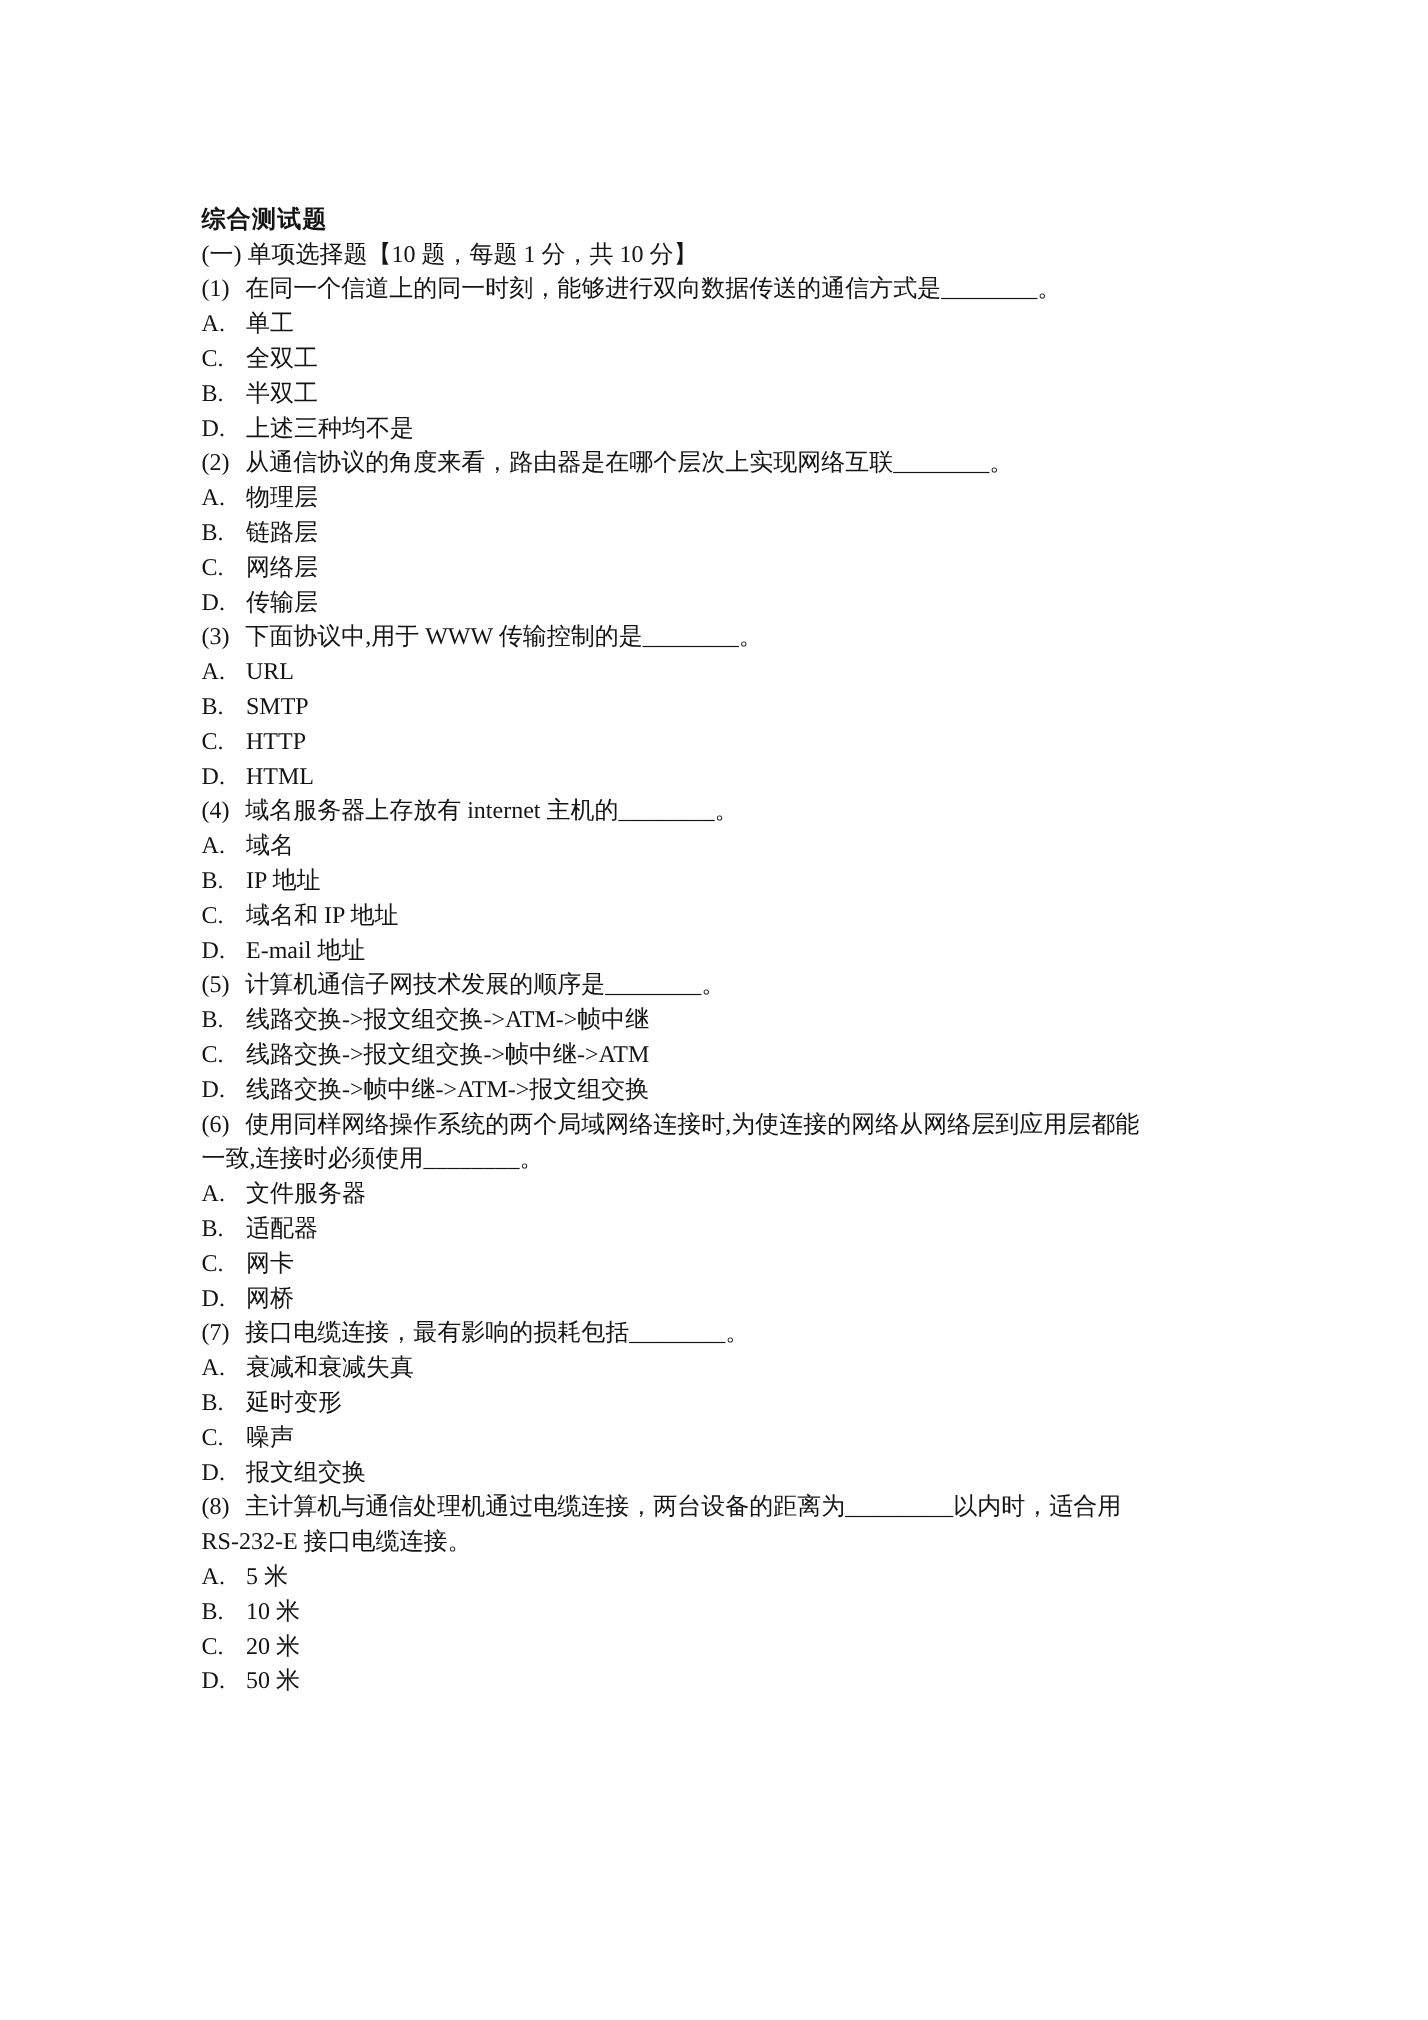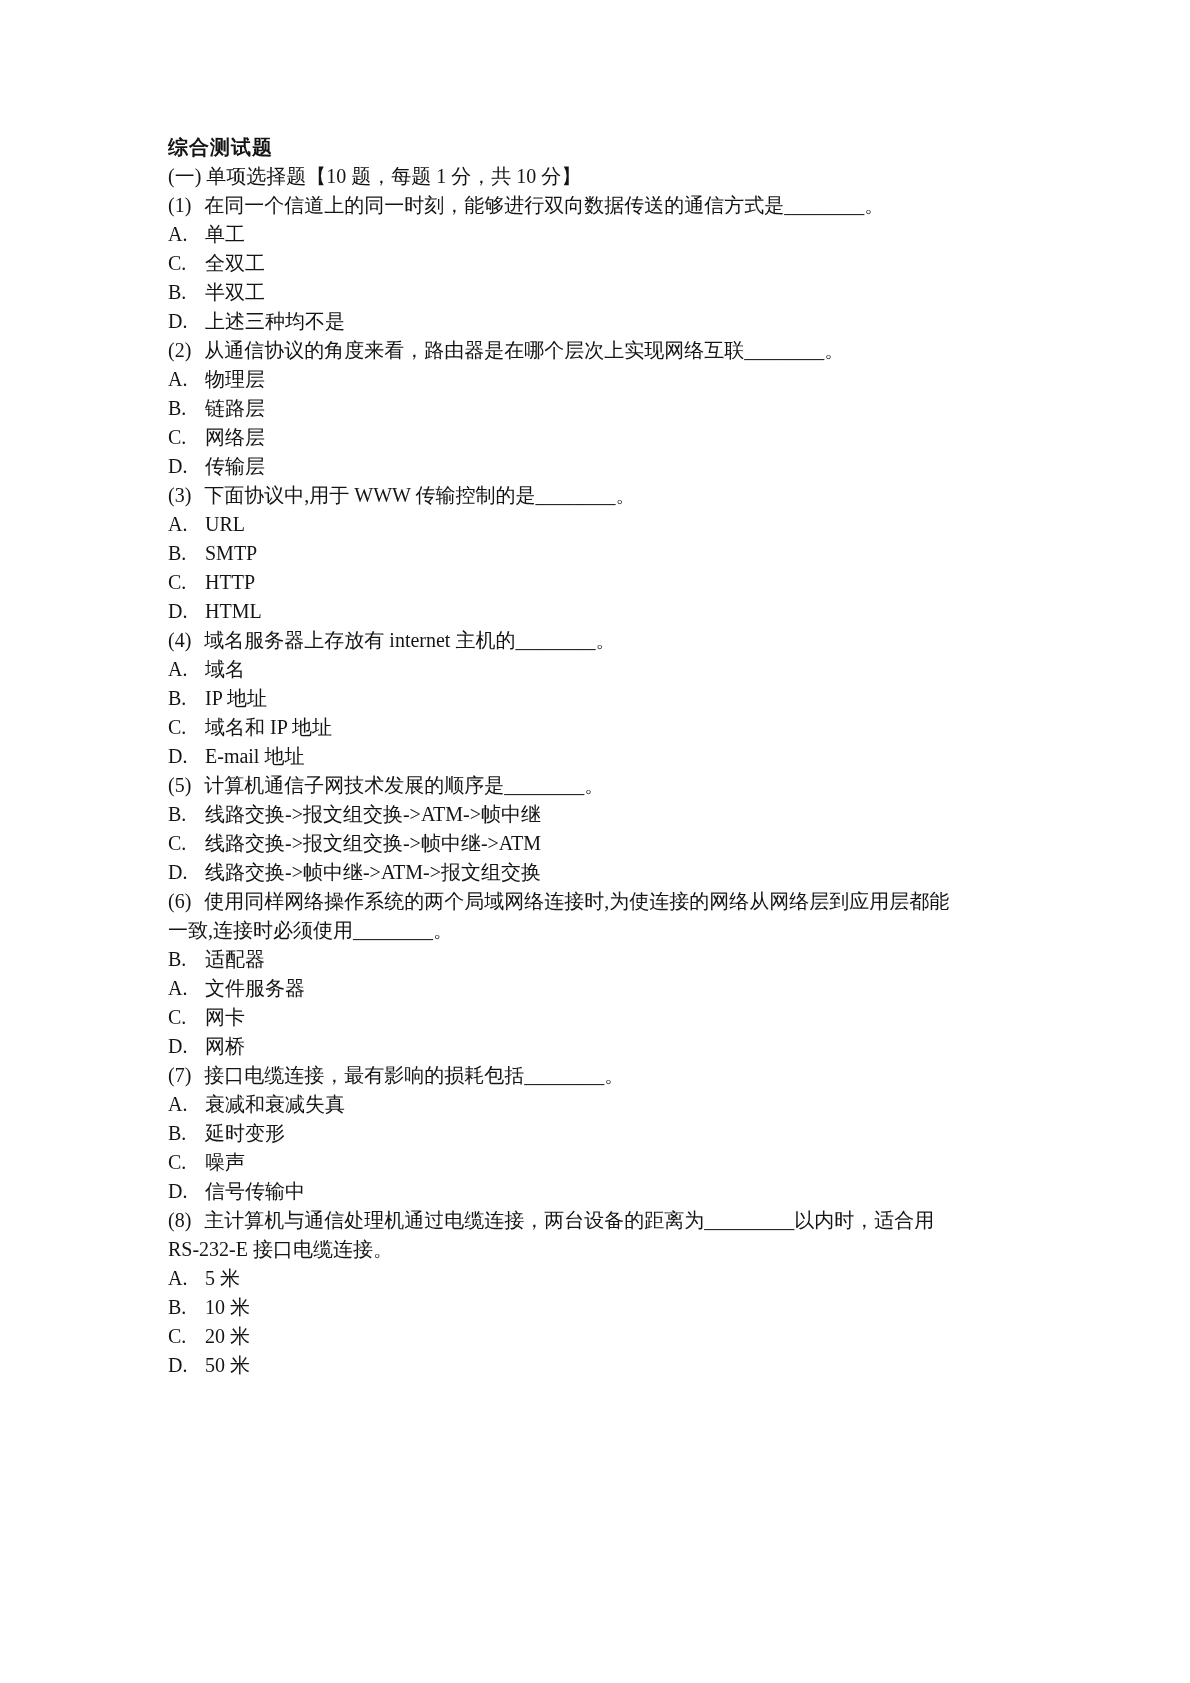--- a/index.html
+++ b/index.html
@@ -20,20 +20,21 @@
   .line {
     margin: 0;
     font-size: 20px;
     line-height: 29px;
     white-space: pre-wrap;
   }
   .title {
     font-weight: bold;
     font-family: Liberation Serif, serif;
     letter-spacing: 1px;
+    margin-top: 36px;
   }
   .qnum {
     margin-right: 13px;
   }
   .opt-label {
     display: inline-block;
     min-width: 37px;
   }
 </style>
 </head>
@@ -104,40 +105,40 @@
   <p class="line option"><span class="opt-label">C.</span><span class="opt-text">线路交换-&gt;报文组交换-&gt;帧中继-&gt;ATM</span></p>
 
   <p class="line option"><span class="opt-label">D.</span><span class="opt-text">线路交换-&gt;帧中继-&gt;ATM-&gt;报文组交换</span></p>
 </div>
   </div>
 
   <div class="question">
     <p class="line qtext"><span class="qnum">(6)</span><span class="stem">使用同样网络操作系统的两个局域网络连接时,为使连接的网络从网络层到应用层都能
 一致,连接时必须使用________。</span></p>
     <div class="options">
+  <p class="line option"><span class="opt-label">A.</span><span class="opt-text">文件服务器</span></p>
+
   <p class="line option"><span class="opt-label">B.</span><span class="opt-text">适配器</span></p>
-
-  <p class="line option"><span class="opt-label">A.</span><span class="opt-text">文件服务器</span></p>
 
   <p class="line option"><span class="opt-label">C.</span><span class="opt-text">网卡</span></p>
 
   <p class="line option"><span class="opt-label">D.</span><span class="opt-text">网桥</span></p>
 </div>
   </div>
 
   <div class="question">
     <p class="line qtext"><span class="qnum">(7)</span><span class="stem">接口电缆连接，最有影响的损耗包括________。</span></p>
     <div class="options">
   <p class="line option"><span class="opt-label">A.</span><span class="opt-text">衰减和衰减失真</span></p>
 
   <p class="line option"><span class="opt-label">B.</span><span class="opt-text">延时变形</span></p>
 
   <p class="line option"><span class="opt-label">C.</span><span class="opt-text">噪声</span></p>
 
-  <p class="line option"><span class="opt-label">D.</span><span class="opt-text">信号传输中</span></p>
+  <p class="line option"><span class="opt-label">D.</span><span class="opt-text">报文组交换</span></p>
 </div>
   </div>
 
   <div class="question">
     <p class="line qtext"><span class="qnum">(8)</span><span class="stem">主计算机与通信处理机通过电缆连接，两台设备的距离为_________以内时，适合用
 RS-232-E 接口电缆连接。</span></p>
     <div class="options">
   <p class="line option"><span class="opt-label">A.</span><span class="opt-text">5 米</span></p>
 
   <p class="line option"><span class="opt-label">B.</span><span class="opt-text">10 米</span></p>

